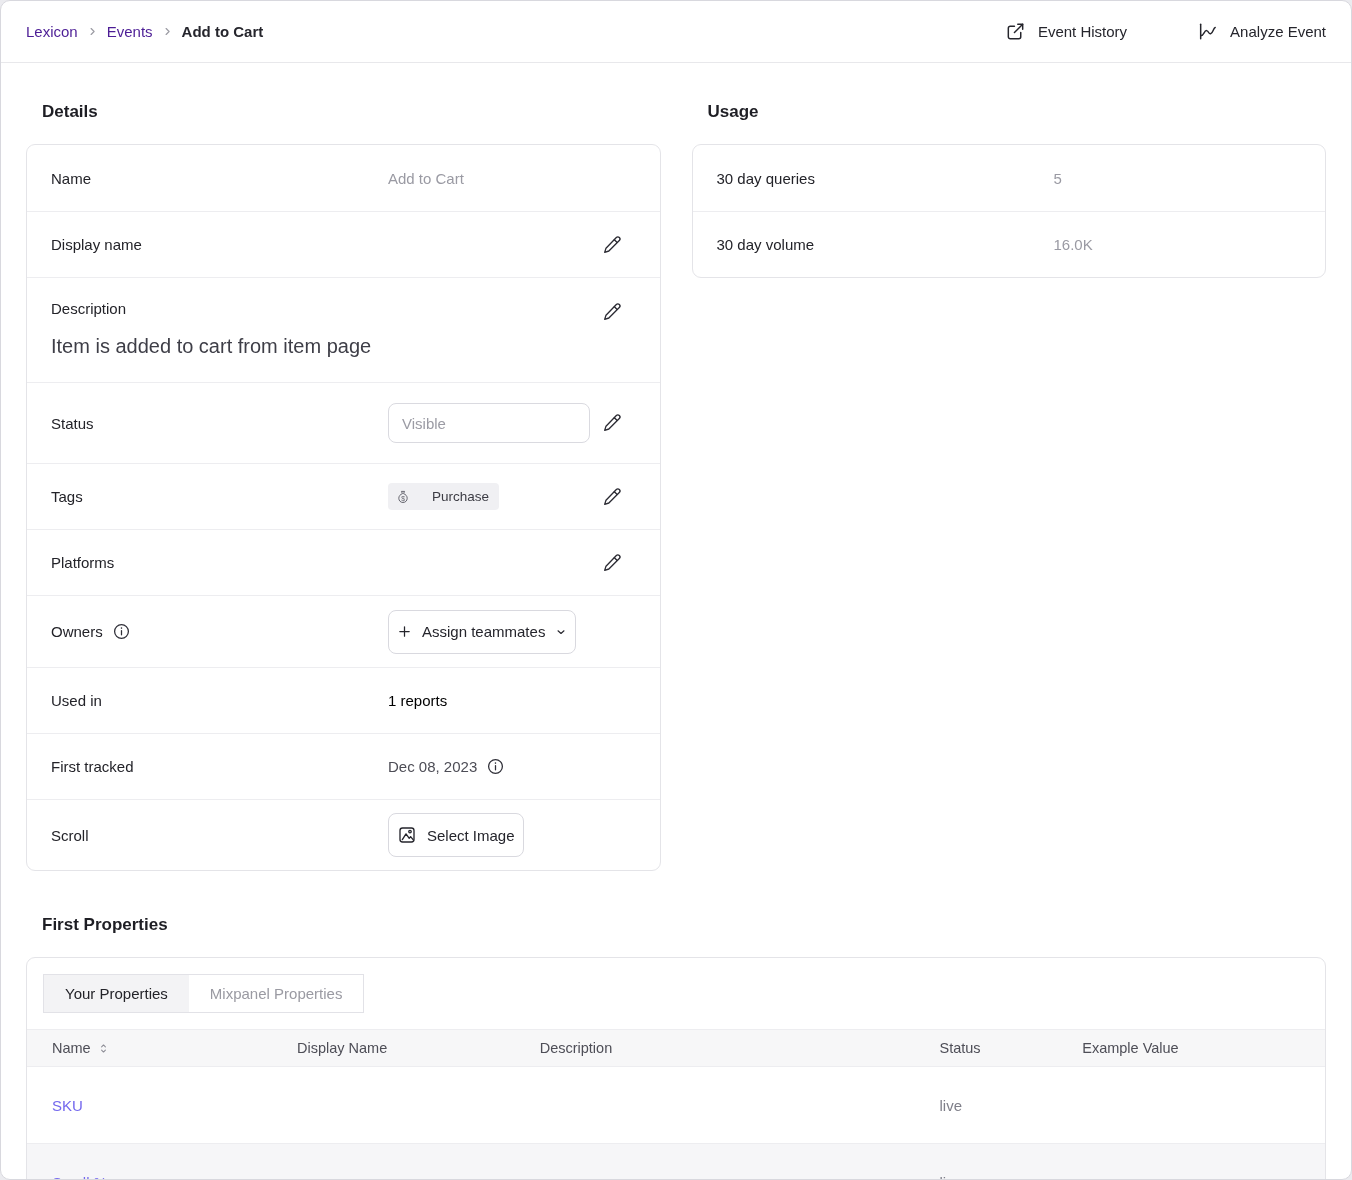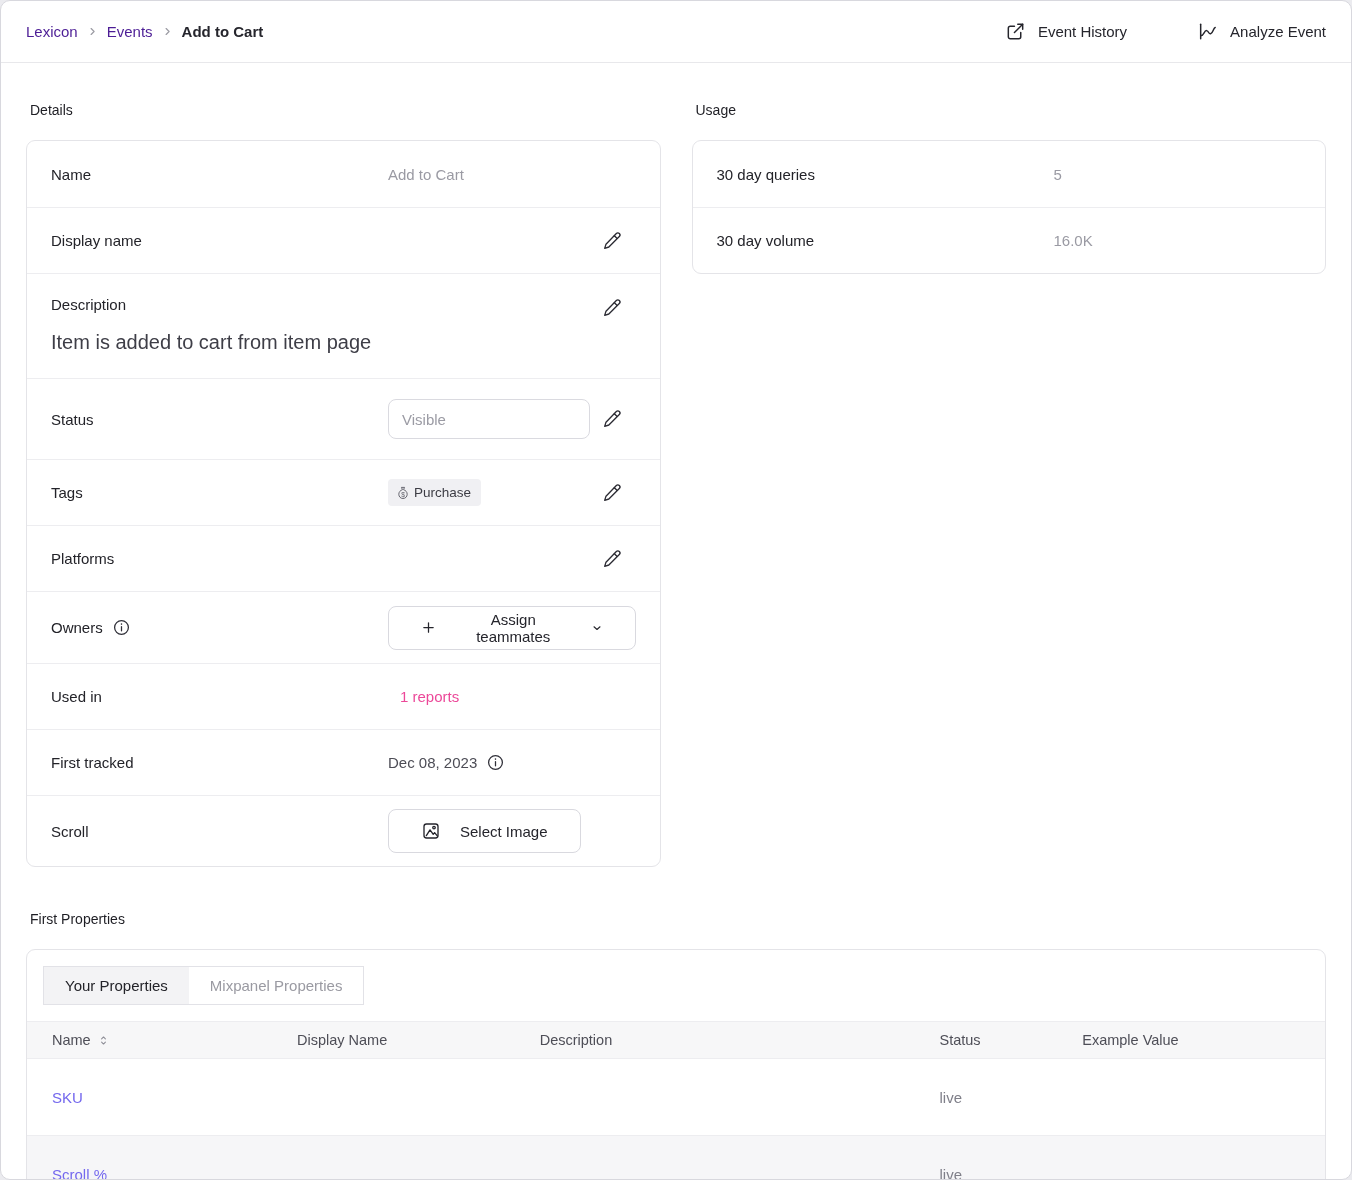--- a/index.html
+++ b/index.html
@@ -36,21 +36,21 @@
   .action-btn {
     display: inline-flex; align-items: center; gap: 12px;
     background: none; border: none; cursor: pointer;
     font: inherit; font-size: 15px; color: #25252c;
   }
   .icon { display: inline-flex; flex: none; }
 
   
   .main { padding: 25px; }
   .grid2 { display: grid; grid-template-columns: 1fr 1fr; gap: 31px; align-items: start; }
-  .section-title { font-size: 14px; font-weight: 400; color: #1e1e24; margin: 14px 4px 22px; }
+  .section-title { font-size: 17px; font-weight: 700; color: #1e1e24; margin: 14px 16px 22px; }
   .card { border: 1px solid #e4e4e8; border-radius: 9px; background: #fff; }
 
   
   .frow {
     display: flex; align-items: center;
     padding: 0 24px; min-height: 66px;
     border-top: 1px solid #ededf0;
   }
   .frow:first-child { border-top: none; }
   .flabel {
@@ -72,33 +72,33 @@
   .desc-text { margin-top: 18px; font-size: 20px; color: #3e3e47; }
   .row-desc .edit-btn { position: absolute; top: 20px; right: 34px; margin: 0; }
   .status-row { min-height: 81px; }
   .status-input {
     width: 202px; height: 40px;
     border: 1px solid #dadae0; border-radius: 8px;
     padding: 0 13px; font: inherit; font-size: 15px; color: #2b2b33; background: #fff;
   }
   .status-input::placeholder { color: #9b9ba4; opacity: 1; }
   .tag-chip {
-    display: inline-flex; align-items: center; gap: 4px;
+    display: inline-flex; align-items: center; gap: 22px;
     background: #f0f0f3; border-radius: 4px;
     padding: 6px 10px 6px 8px;
     font-size: 13.5px; color: #3c3c44;
   }
   .owners-row { min-height: 72px; }
   .outline-btn {
-    display: inline-flex; align-items: center; gap: 19px;
-    height: 44px; padding: 0 32px;
+    display: inline-flex; align-items: center; gap: 10px;
+    height: 44px; padding: 0 8px;
     background: #fff; border: 1px solid #d9d9df; border-radius: 8px;
     font: inherit; font-size: 15px; font-weight: 500; color: #25252c; cursor: pointer;
   }
-  .link { color: #ec4899; text-decoration: none; cursor: pointer; font-size: 15px; margin-left: 12px; }
+  .link { color: #000000; text-decoration: none; cursor: pointer; font-size: 15px; }
   .image-row { min-height: 71px; }
   .info-icon { display: inline-flex; color: #2f2f38; }
 
   
   .props { margin-top: 44px; }
   .props-card { overflow: hidden; }
   .tabs {
     display: inline-flex; margin: 16px;
     border: 1px solid #e2e2e7; border-radius: 0; overflow: hidden;
   }

